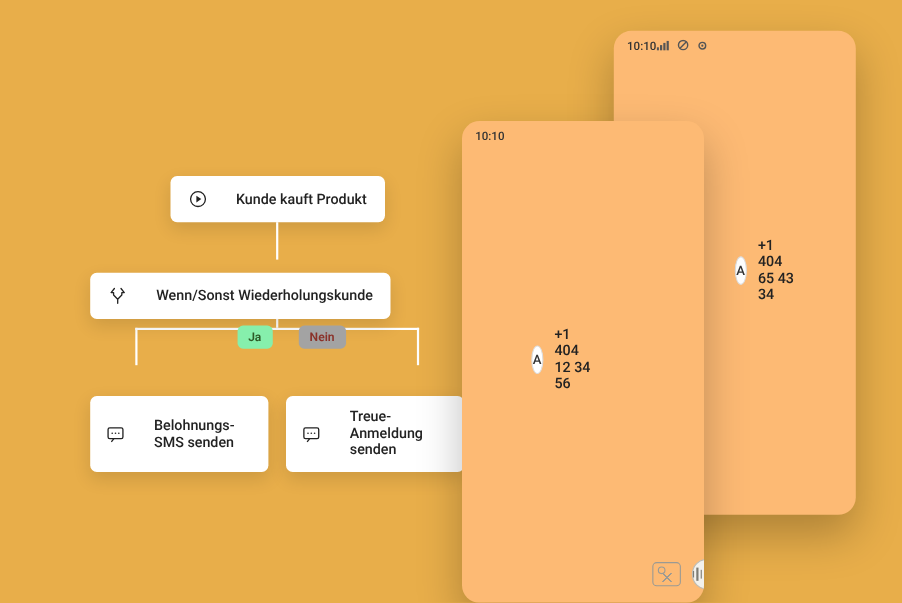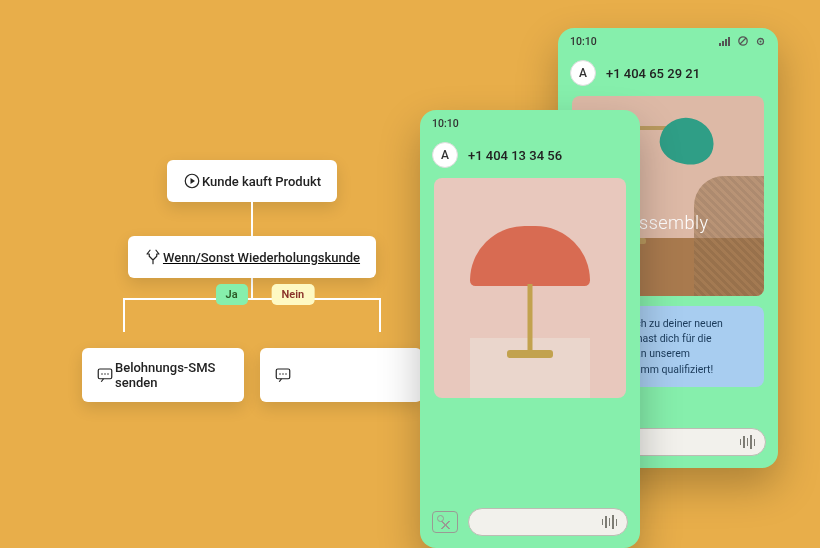--- a/index.html
+++ b/index.html
@@ -17,60 +17,60 @@
     left: 82px;
     top: 160px;
     width: 340px;
   }
   .node {
     background: #fff;
     border-radius: 6px;
     box-shadow: 0 6px 16px rgba(0,0,0,0.12);
     display: flex;
     align-items: center;
-    gap: 1px;
+    gap: 26px;
     padding: 12px 16px;
     font-size: 13px;
     color: #222;
     font-weight: 500;
   }
   .node svg { flex: none; }
   .row1 { display:flex; justify-content:center; }
-  .row2 { display:flex; justify-content:center; margin-top: 34px; position:relative;text-decoration:underline; }
+  .row2 { display:flex; margin-top: 46px; position:relative; }
   .row3 { display:flex; justify-content:space-between; gap:16px; margin-top:56px; }
   .row3 .node { flex:1; padding:12px 14px;margin-top:14px; }
 
   .badge {
     position: absolute;
     top: 100%;
     transform: translateY(6px);
     font-size: 11px;
     font-weight: 600;
     padding: 4px 10px;
     border-radius: 5px;
   }
   .badge-yes { left: 44%; transform: translate(-50%,6px); background:#86efac; color:#2d5a27; }
-  .badge-no  { left: 62%; transform: translate(-50%,6px); background:#fef9c3; color:#8a3129; }
+  .badge-no  { left: 62%; transform: translate(-50%,6px); background:#a3a3a3; color:#8a3129; }
 
   
   .conn { position:absolute; background:#fff; }
   .v1 { left:50%; top:42px; width:2px; height:34px; transform:translateX(-1px); }
   .v2 { left:50%; top:118px; width:2px; height:20px; transform:translateX(-1px); }
   .hbar { left:12%; right:12%; top:138px; height:2px; }
   .v3l { left:12%; top:138px; width:2px; height:34px; }
   .v3r { right:12%; top:138px; width:2px; height:34px; }
 
   
   .phone {
     position:absolute;
-    background:#86efac;
+    background:#fdba74;
     border-radius:16px;
     box-shadow: 0 18px 40px rgba(0,0,0,0.25);
     display:flex;
-    flex-direction:column;
+    flex-direction:row;
     overflow:hidden;
     font-size:11px;
     color:#333;
   }
   .phone-back  { left:558px; top:28px;  width:220px; height:440px; }
   .phone-front { left:420px; top:110px; width:220px; height:438px; }
 
   .statusbar {
     height:26px;
     display:flex; align-items:center; justify-content:space-between;
@@ -234,20 +234,21 @@
       <span>Belohnungs-SMS senden</span>
     </div>
     <div class="node">
       <svg width="18" height="18" viewBox="0 0 24 24">
         <rect x="3" y="4" width="18" height="13" rx="2" fill="none" stroke="#222" stroke-width="1.6"></rect>
         <path d="M7 21l3-4" stroke="#222" stroke-width="1.6" fill="none"></path>
         <circle cx="8" cy="10.5" r="1" fill="#222"></circle>
           <circle cx="12" cy="10.5" r="1" fill="#222"></circle>
           <circle cx="16" cy="10.5" r="1" fill="#222"></circle>
       </svg>
+      <span>Treue-Anmeldung senden</span>
     </div>
   </div>
 </div>
 
 <div class="phone phone-back">
   <div class="statusbar">
     <span>10:10</span>
     <span class="right">
       <svg width="12" height="9" viewBox="0 0 12 9">
           <rect x="0" y="6" width="2" height="3" fill="#555"></rect>
@@ -262,21 +263,21 @@
       <svg width="11" height="11" viewBox="0 0 11 11">
           <circle cx="5.5" cy="5.5" r="3" fill="none" stroke="#555" stroke-width="1.3"></circle>
           <circle cx="5.5" cy="5.5" r="1" fill="#555"></circle>
         </svg>
     </span>
   </div>
   <div class="contact">
     <div class="avatar">
         <span>A</span>
       </div>
-    <span class="contact-number">+1 404 65 29 21</span>
+    <span class="contact-number">+1 404 65 43 34</span>
   </div>
   <div class="msg-image lamp-teal">
     <div class="desk"></div>
       <div class="chair"></div>
     <div class="stem"></div>
       <div class="arm"></div>
       <div class="shade"></div>
       <div class="base"></div>
     <div class="lamp-caption">Assembly</div>
   </div>
@@ -297,21 +298,21 @@
 
 <div class="phone phone-front">
   <div class="statusbar">
     <span>10:10</span>
     <span class="right"></span>
   </div>
   <div class="contact">
     <div class="avatar">
         <span>A</span>
       </div>
-    <span class="contact-number">+1 404 13 34 56</span>
+    <span class="contact-number">+1 404 12 34 56</span>
   </div>
   <div class="msg-image lamp-red">
     <div class="pedestal"></div>
     <div class="shade"></div>
       <div class="stem"></div>
       <div class="base"></div>
   </div>
   <div class="input-row">
     <div class="img-btn"></div>
     <div class="text-input">

